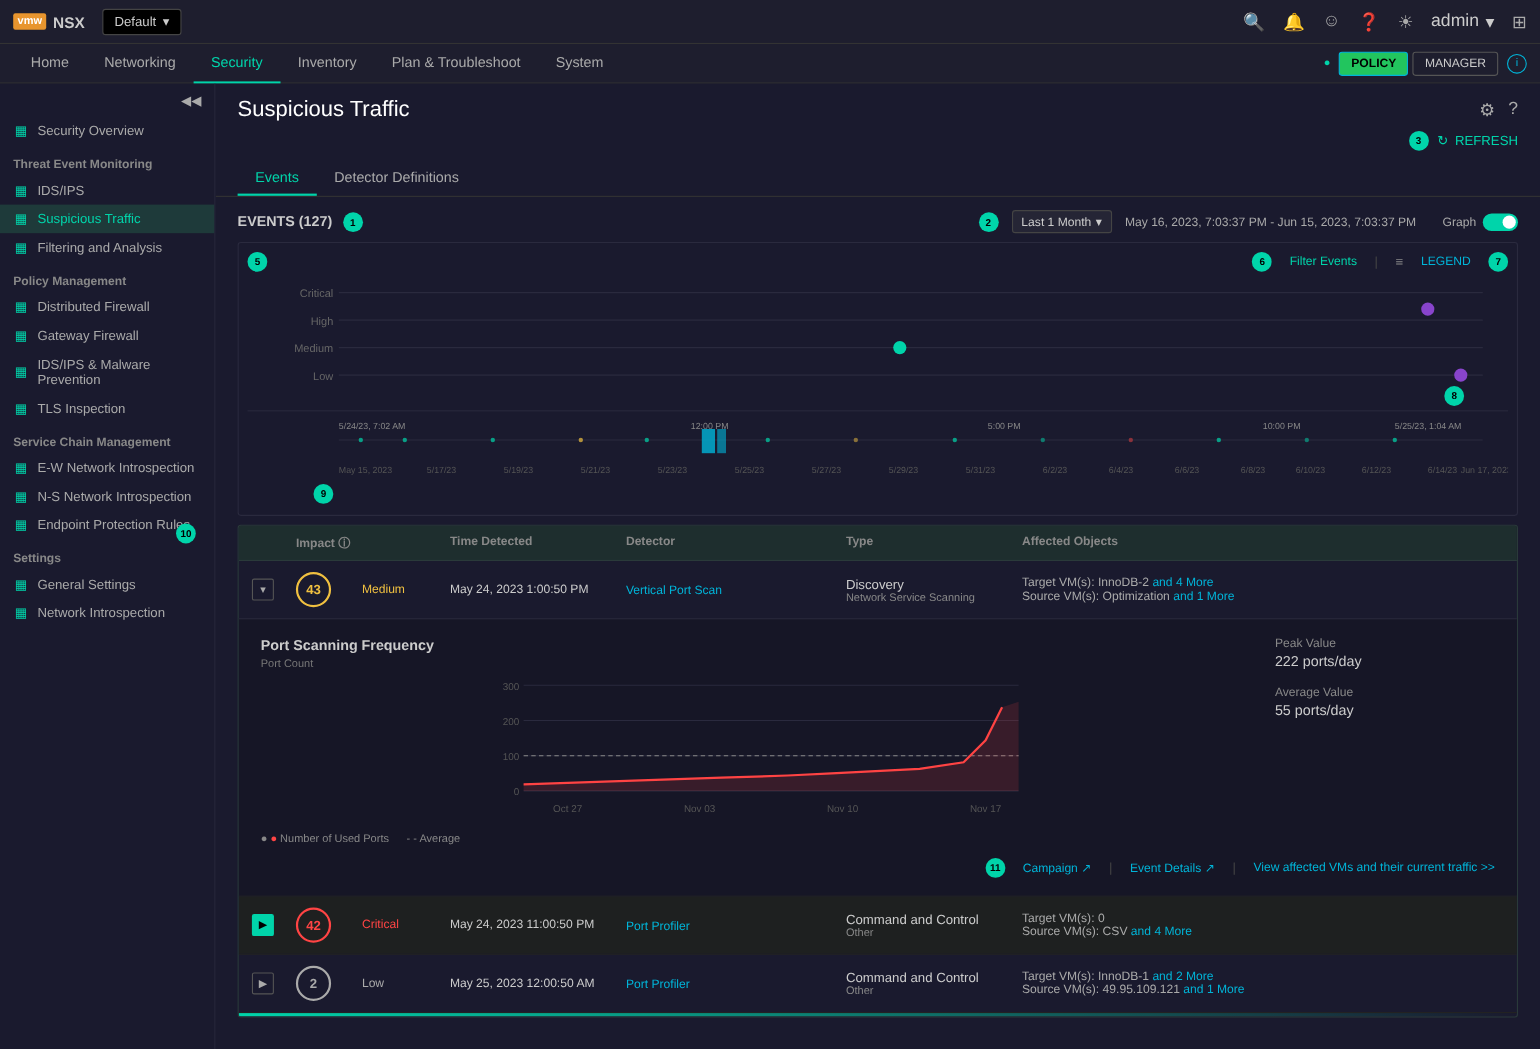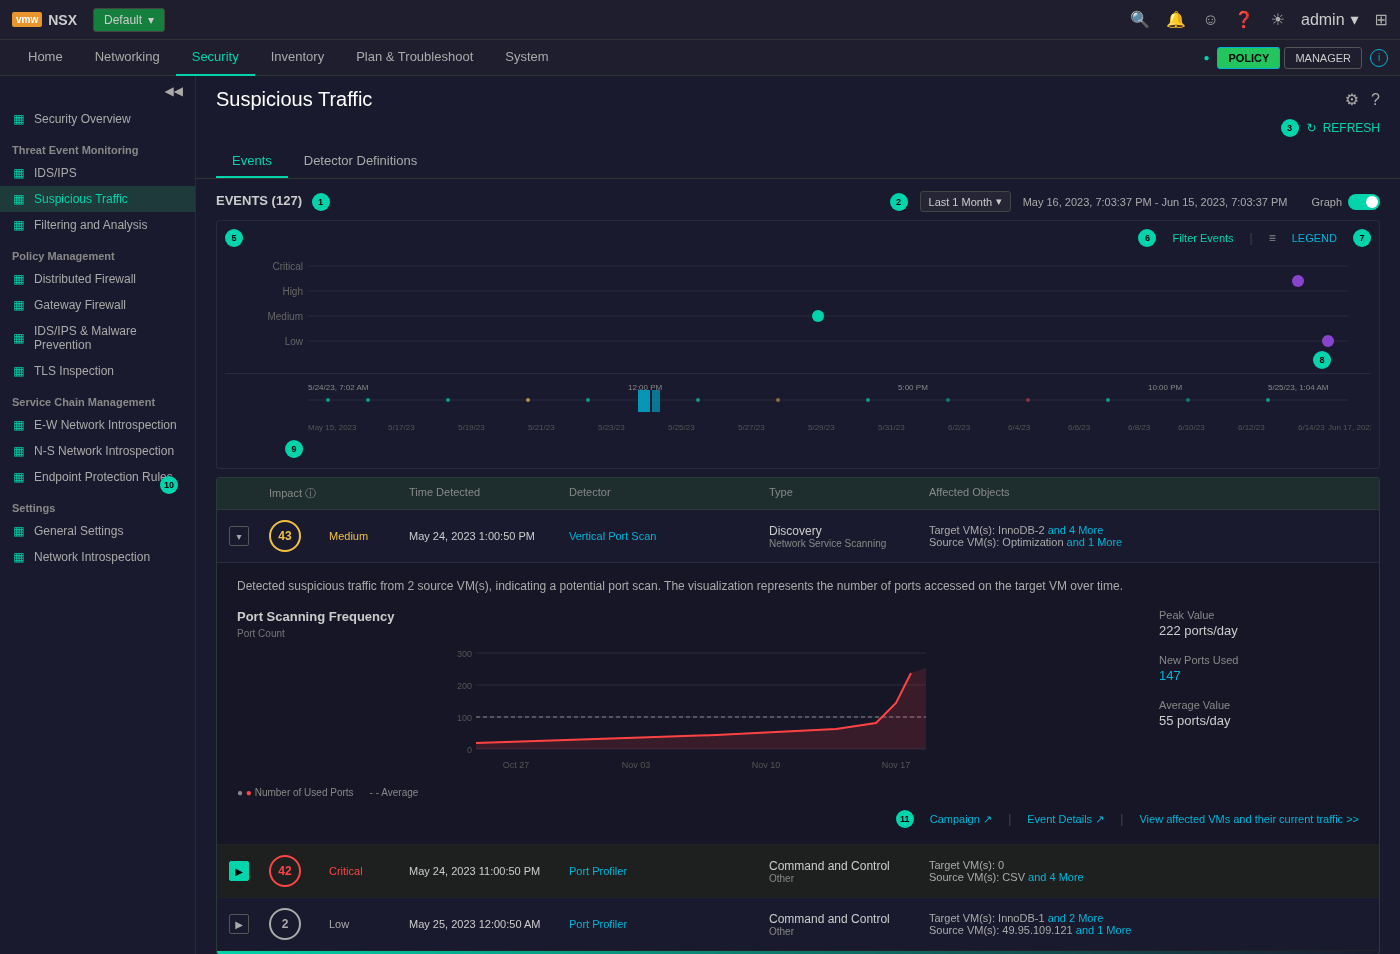--- a/index.html
+++ b/index.html
@@ -3,21 +3,21 @@
   <meta charset="utf-8">
   <style>
     * { box-sizing: border-box; margin: 0; padding: 0; }
     body { background: #1a1a2e; color: #ccc; font-family: 'Segoe UI', Arial, sans-serif; font-size: 12px; overflow: hidden; }
 
     
     .top-bar { background: #1e1e2e; display: flex; align-items: center; height: 40px; padding: 0 12px; border-bottom: 1px solid #333; }
     .vmw-logo { display: flex; align-items: center; gap: 6px; margin-right: 16px; }
     .vmw-logo .logo-box { background: #e8952e; color: white; font-weight: bold; font-size: 10px; padding: 2px 4px; border-radius: 2px; }
     .vmw-logo .nsx-text { color: #ccc; font-size: 14px; font-weight: 600; }
-    .dropdown-btn { background: #15803d; border: 1px solid #444; color: #ccc; padding: 4px 10px; border-radius: 3px; cursor: pointer; font-size: 12px; display: flex; align-items: center; gap: 6px; }
+    .dropdown-btn { background: #000000; border: 1px solid #444; color: #ccc; padding: 4px 10px; border-radius: 3px; cursor: pointer; font-size: 12px; display: flex; align-items: center; gap: 6px; }
     .top-icons { margin-left: auto; display: flex; align-items: center; gap: 16px; color: #aaa; }
     .top-icons span { cursor: pointer; font-size: 16px; }
     .admin-info { display: flex; align-items: center; gap: 6px; color: #ccc; font-size: 12px; cursor: pointer; }
     .grid-icon { font-size: 18px; cursor: pointer; color: #aaa; }
 
     
     .nav-bar { background: #1e1e2e; display: flex; align-items: center; height: 36px; padding: 0 12px; border-bottom: 1px solid #333; }
     .nav-item { padding: 0 16px; height: 36px; display: flex; align-items: center; color: #aaa; cursor: pointer; font-size: 13px; border-bottom: 2px solid transparent; }
     .nav-item.active { color: #00d4aa; border-bottom: 2px solid #00d4aa; }
     .policy-manager { margin-left: auto; display: flex; gap: 4px; align-items: center; }
@@ -64,21 +64,21 @@
     .filter-events-btn { background: transparent; border: none; color: #00d4aa; font-size: 11px; cursor: pointer; display: flex; align-items: center; gap: 4px; }
     .chart-actions { display: flex; align-items: center; justify-content: space-between; margin-bottom: 4px; }
     .legend-btn { color: #00b4d8; font-size: 11px; cursor: pointer; display: flex; align-items: center; gap: 4px; }
 
     
     .chart-svg-container { position: relative; }
 
     
     .events-table { border: 1px solid #2a3a3a; border-radius: 3px; overflow: hidden; }
     .table-header { display: grid; grid-template-columns: 40px 60px 80px 160px 200px 160px 1fr; background: #1e2e2e; padding: 8px 12px; border-bottom: 1px solid #2a3a3a; }
-    .th { color: #888; font-size: 11px; font-weight: 400; }
+    .th { color: #888; font-size: 11px; font-weight: 700; }
     .table-row-container { border-bottom: 1px solid #222; }
     .table-row { display: grid; grid-template-columns: 40px 60px 80px 160px 200px 160px 1fr; padding: 10px 12px; align-items: center; cursor: pointer; }
     .expand-btn { width: 20px; height: 20px; border: 1px solid #555; background: transparent; color: #aaa; cursor: pointer; display: flex; align-items: center; justify-content: center; font-size: 10px; border-radius: 2px; }
     .expand-btn.expanded { background: #00d4aa; color: #000; border-color: #00d4aa; }
     .impact-badge { width: 32px; height: 32px; border-radius: 50%; display: flex; align-items: center; justify-content: center; font-size: 12px; font-weight: bold; border: 2px solid; }
     .badge-medium { border-color: #f0c040; color: #f0c040; }
     .badge-critical { border-color: #ff4444; color: #ff4444; }
     .badge-low { border-color: #aaa; color: #aaa; }
     .severity-text { font-size: 11px; }
     .severity-medium { color: #f0c040; }
@@ -390,21 +390,20 @@
               <div class="type-main">Discovery</div>
               <div class="type-sub">Network Service Scanning</div>
             </div>
             <div class="affected-cell">
               <div class="af-row">Target VM(s): <span>InnoDB-2</span> <span class="af-link">and 4 More</span></div>
               <div class="af-row">Source VM(s): <span>Optimization</span> <span class="af-link">and 1 More</span></div>
             </div>
           </div>
 
           <div class="expanded-detail">
-            <p class="detail-desc">Detected suspicious traffic from 2 source VM(s), indicating a potential port scan. The visualization represents the number of ports accessed on the target VM over time.</p>
             <div class="detail-content">
               <div class="chart-panel">
                 <div class="chart-panel-title">Port Scanning Frequency</div>
                 <div style="font-size:10px; color:#777; margin-bottom:4px;">Port Count</div>
                 <svg width="100%" height="140" viewBox="0 0 500 140" style="display:block;">
 
                   <line x1="40" y1="10" x2="490" y2="10" stroke="#2a2a3e" stroke-width="1"></line>
                   <line x1="40" y1="42" x2="490" y2="42" stroke="#2a2a3e" stroke-width="1"></line>
                   <line x1="40" y1="74" x2="490" y2="74" stroke="#2a2a3e" stroke-width="1"></line>
                   <line x1="40" y1="106" x2="490" y2="106" stroke="#2a2a3e" stroke-width="1"></line>
@@ -429,24 +428,20 @@
                   <span>● <span style="color:#ff4444;">●</span> <span>Number of Used Ports</span></span>
                   <span>- - <span>Average</span></span>
                 </div>
               </div>
               <div class="stats-panel">
                 <div class="stat-item">
                   <div class="stat-label">Peak Value</div>
                   <div class="stat-value">222 ports/day</div>
                 </div>
                 <div class="stat-item">
-                  <div class="stat-label">New Ports Used</div>
-                  <div class="stat-link">147</div>
-                </div>
-                <div class="stat-item">
                   <div class="stat-label">Average Value</div>
                   <div class="stat-value">55 ports/day</div>
                 </div>
               </div>
             </div>
             <div class="detail-footer">
               <div class="annotation" style="position:relative;">11</div>
               <span class="detail-link">
                 <span>Campaign</span> ↗
               </span>

